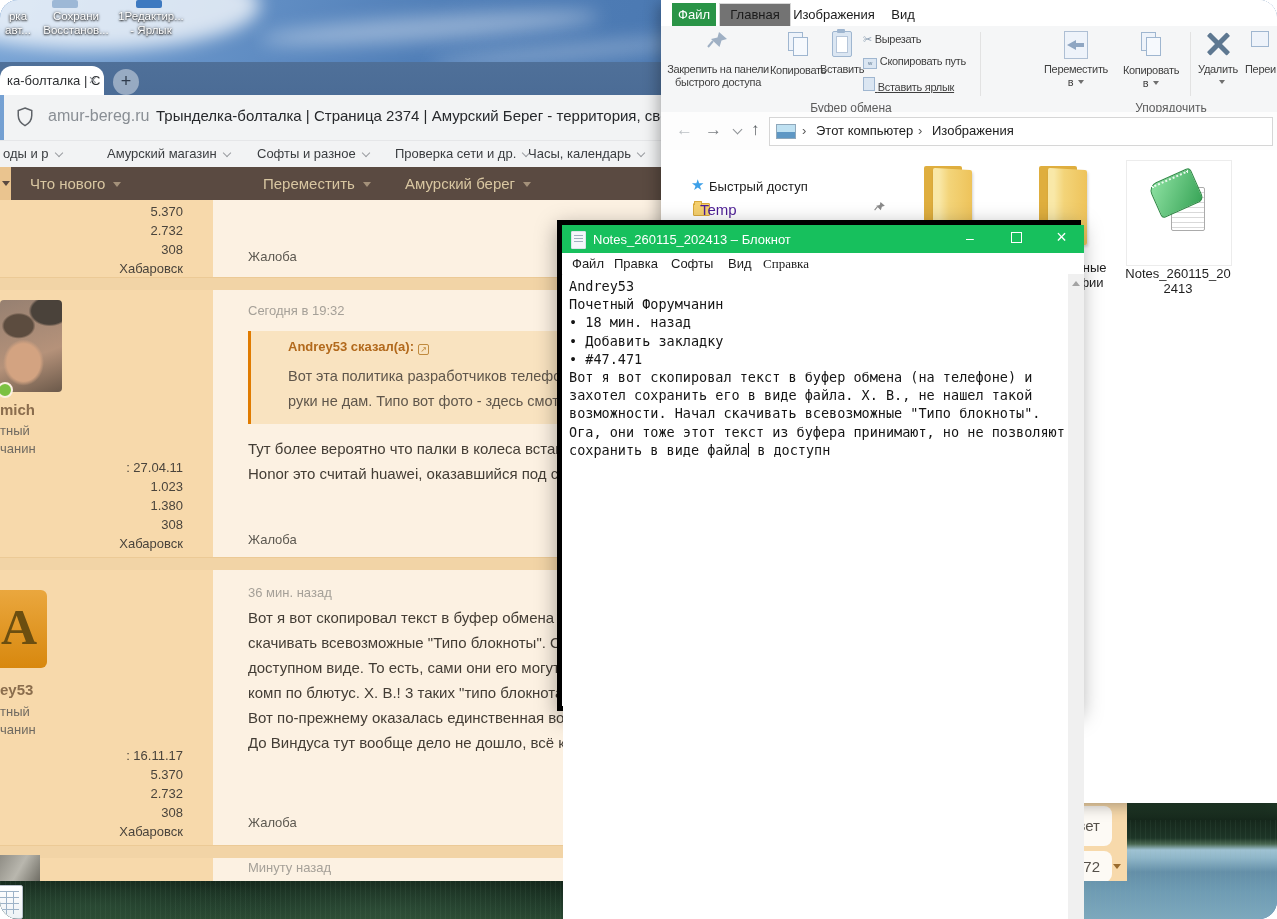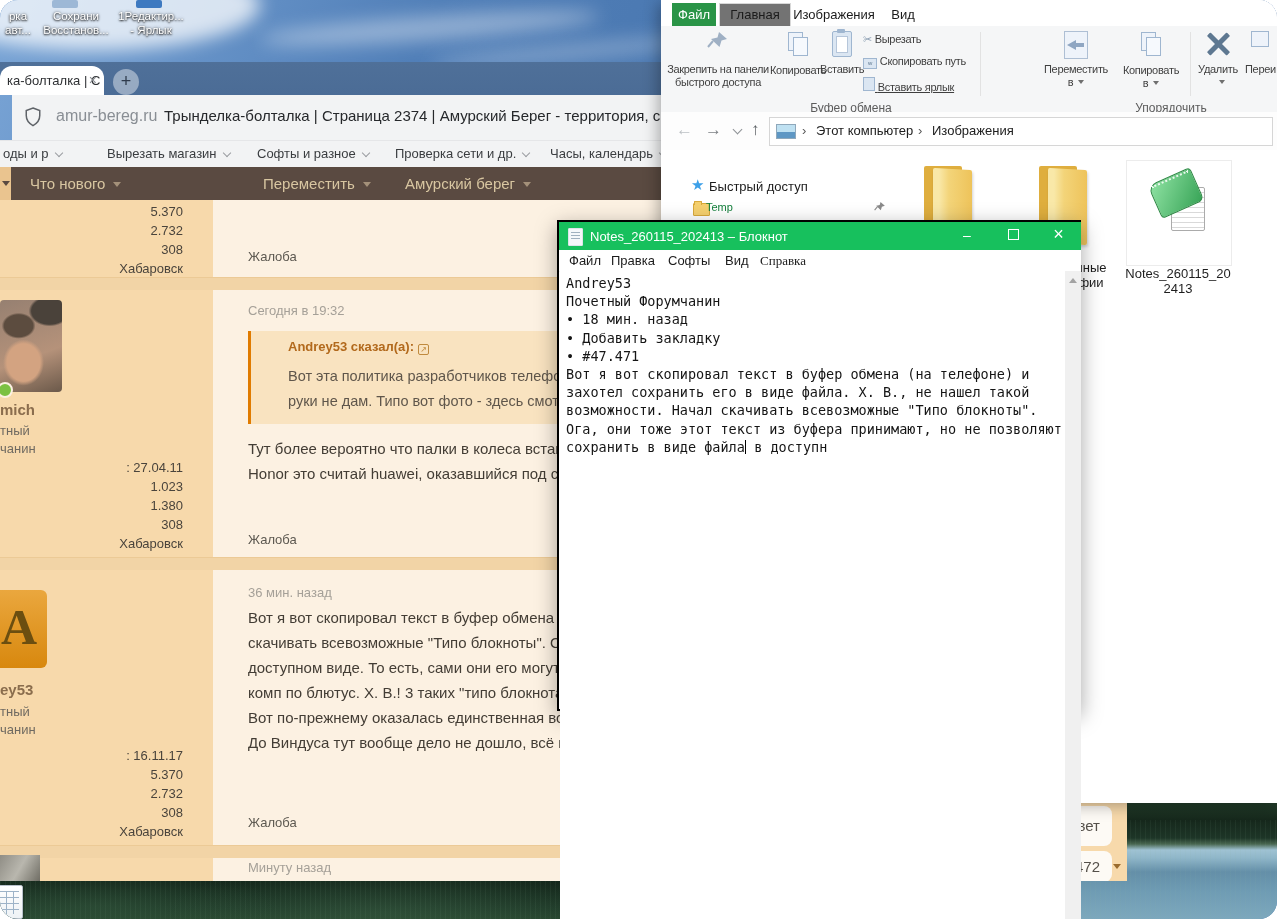--- a/index.html
+++ b/index.html
@@ -16,21 +16,21 @@
   .dlabel{color:#fff;font-size:11.5px;line-height:14px;text-align:center;text-shadow:0 1px 2px rgba(0,0,0,.9),0 0 3px rgba(0,0,0,.6);}
   .tableicon{left:-5px;top:885px;width:26px;height:32px;background:linear-gradient(#fff,#eef2f5);border:1px solid #b9c2cc;border-radius:2px;box-shadow:0 1px 3px rgba(0,0,0,.4);}
   .tableicon .grid{position:absolute;left:3px;top:5px;right:3px;bottom:4px;background:repeating-linear-gradient(180deg,#9db3c8 0 1px,transparent 1px 6px),repeating-linear-gradient(90deg,#9db3c8 0 1px,transparent 1px 7px);}
   
   #browser{left:0;top:62px;width:1127px;height:819px;overflow:hidden;}
   .tabbar{left:0;top:0;width:1127px;height:33px;background:linear-gradient(180deg,#4f7099,#4b6c96);}
   .btab{left:0;top:4px;width:104px;height:29px;background:#fff;border-radius:12px 12px 0 0;font-size:13px;color:#2e3033;}
   .btab .t{position:absolute;left:7px;top:7px;}
   .btab .x{position:absolute;right:7px;top:6px;color:#85898e;font-size:14px;}
   .plusbtn{left:113px;top:7px;width:26px;height:26px;border-radius:50%;background:rgba(255,255,255,.42);color:#2f3b4d;font-size:18px;line-height:25px;text-align:center;}
-  .addrrow{left:12px;top:33px;width:1127px;height:45px;background:#f2f3f4;}
+  .addrrow{left:4px;top:33px;width:1127px;height:45px;background:#f2f3f4;}
   .urltxt{left:44px;top:12px;font-size:16px;color:#898e94;}
   .titletxt{left:152px;top:12px;font-size:15px;color:#26282b;}
   .bmrow{left:0;top:78px;width:1127px;height:27px;background:#f2f3f4;border-top:1px solid #e5e6e8;border-bottom:1px solid #e2e3e5;}
   .bmitem{top:5px;font-size:13px;color:#3a3d40;}
   .chev{display:inline-block;width:5px;height:5px;border-right:1.4px solid #9a9da1;border-bottom:1.4px solid #9a9da1;transform:rotate(45deg);vertical-align:2px;margin-left:7px;}
   .fnav{left:0;top:105px;width:1127px;height:33px;background:#5a4a41;}
   .fnav-stub{left:0;top:0;width:11px;height:33px;background:#eac48f;}
   .fnav-item{top:8px;font-size:15px;color:#d8c6a1;}
   .tridn{display:inline-block;width:0;height:0;border-left:4px solid transparent;border-right:4px solid transparent;border-top:5px solid #a4917a;margin-left:8px;vertical-align:2px;}
   .fbody{left:0;top:138px;width:1127px;height:681px;background:#fcf1e2;overflow:hidden;}
@@ -92,21 +92,21 @@
   .folderbig{position:absolute;width:58px;height:80px;}
   .folderbig .back{position:absolute;left:4px;top:0;width:38px;height:76px;background:#dfae3e;border-radius:2px;}
   .folderbig .front{position:absolute;left:13px;top:3px;width:39px;height:75px;background:linear-gradient(90deg,#f9e8a8 0 6px,#f3d479 16px,#eec35a 100%);border-radius:2px;transform:skewY(3deg);box-shadow:1px 2px 3px rgba(0,0,0,.18);}
   .filebox{left:465px;top:160px;width:104px;height:104px;border:1px solid #ececec;background:#fff;}
   .npico{position:absolute;left:24px;top:10px;width:60px;height:62px;}
   .npico .pages{position:absolute;right:6px;bottom:2px;width:32px;height:42px;background:repeating-linear-gradient(180deg,#fff 0 4px,#d9d9d9 4px 5px);border:1px solid #ababab;border-radius:2px;}
   .npico .cover{position:absolute;left:2px;top:4px;width:44px;height:34px;background:linear-gradient(135deg,#8fe2a3,#38a457);border:1px solid #2e8a45;border-radius:9px 4px 6px 4px;transform:rotate(-24deg);}
   .npico .cover:before{content:"";position:absolute;left:2px;top:1px;right:2px;height:3px;border-top:2px dotted rgba(255,255,255,.85);}
   .flabel{position:absolute;text-align:center;font-size:13px;line-height:15px;color:#1e1e1e;}
   
-  #notepad{left:557px;top:220px;width:524px;height:491px;background:#fff;border:2px solid #000000;box-shadow:0 6px 20px rgba(0,0,0,.35);box-sizing:border-box;}
+  #notepad{left:557px;top:220px;width:524px;height:491px;background:#fff;border:5px solid #000000;box-shadow:0 6px 20px rgba(0,0,0,.35);box-sizing:border-box;}
   .nptitle{left:0;top:0;width:522px;height:28px;background:#17c05d;}
   .nptitle .txt{position:absolute;left:31px;top:7px;font-size:13px;color:#fff;}
   .npctrl{position:absolute;top:0;height:28px;text-align:center;color:#fff;font-size:14px;line-height:26px;}
   .npbox{display:inline-block;width:9px;height:9px;border:1.2px solid #fff;vertical-align:0px;}
   .npmenu{left:0;top:28px;width:522px;height:21px;background:#fff;border-bottom:1px solid #f0f0f0;}
   .npmenu span{position:absolute;top:3px;font-size:13px;color:#1c1c1c;}
   .nptext{left:1px;top:49px;width:505px;height:649px;background:#fff;font-family:"DejaVu Sans Mono",monospace;font-size:13.5px;line-height:18.2px;color:#151515;padding:3px 0 0 6px;box-sizing:border-box;}
   .caret{display:inline-block;width:1.2px;height:14px;background:#000;vertical-align:-2px;}
   .npscroll{left:506px;top:49px;width:16px;height:649px;background:#f0f0f0;}
   .npscroll .up{position:absolute;left:4px;top:7px;width:0;height:0;border-left:4px solid transparent;border-right:4px solid transparent;border-bottom:5px solid #a3a3a3;}
@@ -156,24 +156,24 @@
     <div class="a plusbtn">+</div>
     <div class="a addrrow">
       <svg class="a" style="left:12px;top:11px;" width="18" height="22" viewBox="0 0 24 28">
           <path d="M12 2 L21 5.5 V12 C21 18.5 16.5 23 12 25.5 C7.5 23 3 18.5 3 12 V5.5 Z" fill="none" stroke="#5f6368" stroke-width="2"></path>
         </svg>
       <span class="a urltxt nw">amur-bereg.ru</span>
       <span class="a titletxt nw">Трынделка-болталка | Страница 2374 | Амурский Берег - территория, сво</span>
     </div>
     <div class="a bmrow">
       <span class="a bmitem nw" style="left:3px;"><span>оды и р</span><i class="chev"></i></span>
-      <span class="a bmitem nw" style="left:107px;"><span>Вырезать магазин</span><i class="chev"></i></span>
+      <span class="a bmitem nw" style="left:107px;"><span>Амурский магазин</span><i class="chev"></i></span>
       <span class="a bmitem nw" style="left:257px;"><span>Софты и разное</span><i class="chev"></i></span>
       <span class="a bmitem nw" style="left:395px;"><span>Проверка сети и др.</span><i class="chev"></i></span>
-      <span class="a bmitem nw" style="left:550px;"><span>Часы, календарь</span><i class="chev"></i></span>
+      <span class="a bmitem nw" style="left:528px;"><span>Часы, календарь</span><i class="chev"></i></span>
     </div>
     <div class="a fnav">
       <div class="a fnav-stub">
           <i class="tridn" style="margin-left:2px;border-top-color:#5a4a41;position:absolute;left:0;top:14px;"></i>
         </div>
       <span class="a fnav-item nw" style="left:30px;"><span>Что нового</span><i class="tridn"></i></span>
       <span class="a fnav-item nw" style="left:153px;margin-top:36px;"><span>Галерея</span><i class="tridn"></i></span>
       <span class="a fnav-item nw" style="left:263px;"><span>Переместить</span><i class="tridn"></i></span>
       <span class="a fnav-item nw" style="left:405px;"><span>Амурский берег</span><i class="tridn"></i></span>
     </div>
@@ -341,21 +341,21 @@
     <div class="a addrbox">
       <span style="position:absolute;left:6px;top:6px;" class="imgico"></span>
       <span class="crumbsep" style="position:absolute;left:32px;top:5px;">›</span>
       <span style="position:absolute;left:46px;top:5px;">Этот компьютер</span>
       <span class="crumbsep" style="position:absolute;left:148px;top:5px;">›</span>
       <span style="position:absolute;left:162px;top:5px;">Изображения</span>
     </div>
     <span class="a star" style="left:30px;top:176px;">★</span>
     <span class="a" style="left:48px;top:179px;font-size:13px;color:#1b1b1b;">Быстрый доступ</span>
     <div class="a minifolder" style="left:32px;top:203px;"></div>
-    <span class="a" style="left:45px;top:201px;font-size:11px;color:#15803d;">Temp</span>
+    <span class="a" style="left:39px;top:201px;font-size:15px;color:#4c1d95;">Temp</span>
     <svg class="a" style="left:212px;top:201px;" width="14" height="14" viewBox="0 0 22 26">
         <path d="M12 2 l8 7 -5.5 1.5 -2 6.5 -8.5 -8 6.5 -1.5 z" fill="#8a8a8a"></path>
         <line x1="6" y1="11" x2="1" y2="17" stroke="#8a8a8a" stroke-width="2"></line>
       </svg>
 
     <div class="a folderbig" style="left:259px;top:166px;">
         <div class="back"></div>
         <div class="lip"></div>
         <div class="front"></div>
       </div>

